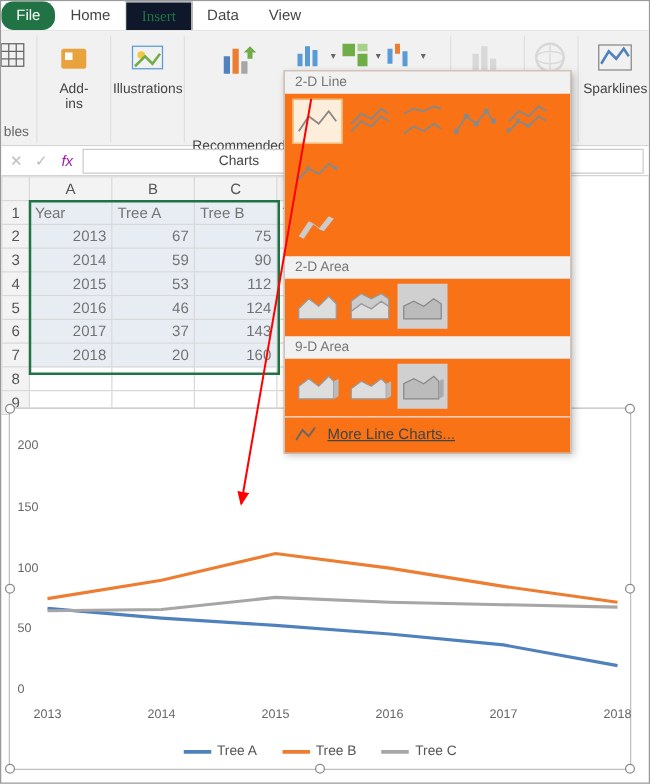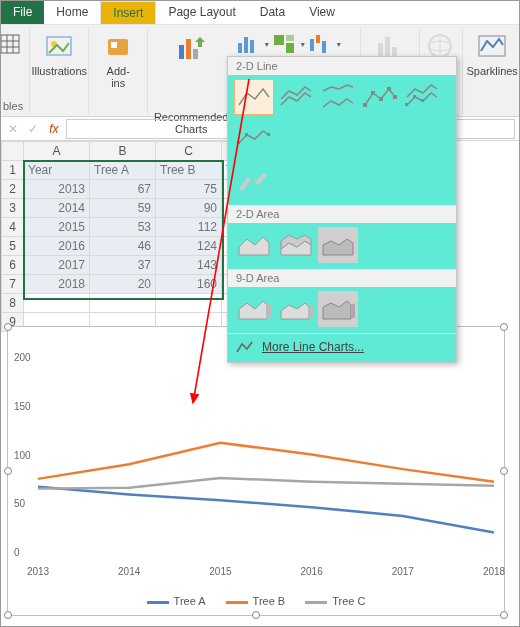--- a/index.html
+++ b/index.html
@@ -1,22 +1,22 @@
 <!DOCTYPE html>
 <html><head>
 <meta charset="utf-8">
 <style>
   * { box-sizing: border-box; font-family: "Segoe UI", Arial, sans-serif; }
   body { margin:0; width:520px; height:627px; background:#fff; border:1px solid #999; position:relative; overflow:hidden; font-size:12px; }
 
   
   .tabs { height:24px; background:#fff; display:flex; align-items:stretch; border-bottom:1px solid #e3e3e3;}
   .tab { padding:4px 12px 0 12px; color:#444; cursor:pointer; font-size:12px;}
-  .tab.file { background:#217346; color:#fff; font-weight:400;}
-  .tab.active { background:#eab308; border-top:1px solid #e3e3e3; border-left:1px solid #e3e3e3; border-right:1px solid #e3e3e3; color:#217346; }
+  .tab.file { background:#217346; color:#fff; font-weight:400;border-radius:10px;}
+  .tab.active { background:#0f172a; border-top:1px solid #e3e3e3; border-left:1px solid #e3e3e3; border-right:1px solid #e3e3e3; color:#217346;font-family:Liberation Serif, serif; }
   
   
   .ribbon { height:92px; background:#f1f1f1; border-bottom:1px solid #d4d4d4; display:flex; padding-top:4px;}
   .group { display:flex; flex-direction:column; align-items:center; padding:0 6px; border-right:1px solid #e0e0e0; height:85px; justify-content:flex-start; gap:2px;}
   .group .icons-row { display:flex; gap:6px; align-items:flex-start; flex-grow:1;}
   .group-label { font-size:11px; color:#666; margin-top:auto; padding-bottom:2px;}
   .ribbon-btn { display:flex; flex-direction:column; align-items:center; width:46px; padding:2px; cursor:pointer;}
   .ribbon-btn.big { width:74px;gap:46px;}
   .ribbon-btn svg, .ribbon-btn .icon-ph { width:32px; height:32px;}
   .ribbon-btn .lbl { font-size:11px; color:#444; text-align:center; line-height:12px; margin-top:2px;}
@@ -24,21 +24,21 @@
   .chart-btn { display:flex; align-items:center; justify-content:center; cursor:pointer;}
   .chart-btn svg { width:28px; height:22px;}
   .chart-btn .dd { font-size:8px; color:#666; margin-left:1px;}
   .chart-btn.hl { outline:2px solid #ff0000; background:#fde8d0; border-radius:2px;}
   .group.disabled .ribbon-btn { opacity:0.45;}
 
   
   .namebar { height:24px; display:flex; align-items:center; border-bottom:1px solid #d4d4d4; padding:0 4px; background:#fff; gap:4px;}
   .namebox { width:106px; height:20px; border:1px solid #ccc; padding:1px 18px 1px 4px; font-size:12px; position:relative; background:#fff;}
   .namebox .dd { position:absolute; right:3px; top:4px; font-size:8px; color:#666;}
-  .fx { color:#c2410c; font-style:italic; font-size:12px; padding:0 4px;}
+  .fx { color:#a21caf; font-style:italic; font-size:12px; padding:0 4px;}
   .fbar-cell { flex:1; height:20px; border:1px solid #ccc;}
 
   
   .sheet { position:relative; }
   table.grid { border-collapse:collapse; font-size:12px; }
   table.grid th, table.grid td { border:1px solid #d9d9d9; height:19px; padding:0 4px; }
   table.grid th { background:#f3f3f3; font-weight:400; color:#555; text-align:center;}
   table.grid th.corner{ width:22px; background:#f3f3f3;}
   table.grid th.col { width:66px;}
   table.grid td.rowhdr { background:#f3f3f3; text-align:center; width:22px; color:#555;}
@@ -51,21 +51,21 @@
   .chart-obj { position:absolute; left:6px; top:325px; width:498px; height:290px; background:#fff; border:1px solid #bfbfbf;}
   .chart-obj .handle { width:8px; height:8px; border:1px solid #888; background:#fff; border-radius:50%; position:absolute;}
   .chart-title { text-align:center; font-size:16px; color:#555; padding-top:6px;}
   .plot { position:absolute; left:30px; top:30px; right:12px; bottom:55px;}
   .yaxis-lbl { position:absolute; left:0; font-size:10px; color:#666; transform:translateY(-50%);}
   .xaxis-lbl { position:absolute; bottom:38px; font-size:10px; color:#666; transform:translateX(-50%);}
   .legend { position:absolute; bottom:8px; left:0; right:0; display:flex; justify-content:center; gap:20px; font-size:11px; color:#555;}
   .legend .sw { width:22px; height:0; border-top:3px solid; display:inline-block; vertical-align:middle; margin-right:5px;}
 
   
-  .gallery { position:absolute; left:226px; top:55px; width:230px; background:#5eead4; border:1px solid #c6c6c6; box-shadow:2px 2px 6px rgba(0,0,0,0.25); z-index:50; font-size:12px;}
+  .gallery { position:absolute; left:226px; top:55px; width:230px; background:#f97316; border:1px solid #c6c6c6; box-shadow:2px 2px 6px rgba(0,0,0,0.25); z-index:50; font-size:12px;}
   .gallery .gh { background:#f1f1f1; color:#777; padding:3px 8px; font-size:11px;}
   .gallery .grow { display:flex; flex-wrap:wrap; padding:4px 2px 6px 6px; gap:2px;}
   .gallery .thumb { width:40px; height:36px; border:1px solid transparent; display:flex; align-items:center; justify-content:center; cursor:pointer;}
   .gallery .thumb.hov { border:1px solid #f0b56a; background:#fdeedc;}
   .gallery .thumb.sel { background:#d0d0d0; }
   .gallery .thumb svg { width:34px; height:28px; }
   .gallery .more { padding:6px 8px 8px 8px; border-top:1px solid #e6e6e6; display:flex; align-items:center; gap:8px; cursor:pointer;}
   .gallery .more svg { width:18px; height:14px;}
 
   
@@ -74,21 +74,20 @@
   
   .th-path { stroke:#888; stroke-width:1.5; fill:none;}
 </style>
 </head>
 <body>
 
 <div class="tabs">
   <div class="tab file">File</div>
   <div class="tab">Home</div>
   <div class="tab active">Insert</div>
-  <div class="tab">Page Layout</div>
   <div class="tab">Data</div>
   <div class="tab">View</div>
 </div>
 
 <div class="ribbon">
 
   <div class="group" style="padding-left:2px">
     <div class="ribbon-btn" style="width:20px">
       <svg>
           <rect x="4" y="4" width="18" height="18" fill="none" stroke="#666"></rect>
@@ -96,35 +95,35 @@
           <line x1="4" y1="16" x2="22" y2="16" stroke="#666"></line>
           <line x1="10" y1="4" x2="10" y2="22" stroke="#666"></line>
           <line x1="16" y1="4" x2="16" y2="22" stroke="#666"></line>
         </svg>
     </div>
     <div class="group-label">bles</div>
   </div>
   <div class="group">
     <div class="ribbon-btn">
       <svg>
+          <rect x="6" y="8" width="20" height="16" fill="#e8a33d" rx="2"></rect>
+          <rect x="9" y="11" width="6" height="6" fill="#fff"></rect>
+        </svg>
+      <span class="lbl" style="white-space:pre-line">Add-
+ins</span>
+    </div>
+  </div>
+  <div class="group">
+    <div class="ribbon-btn">
+      <svg>
           <rect x="4" y="6" width="24" height="18" fill="none" stroke="#5b9bd5"></rect>
           <circle cx="11" cy="13" r="3" fill="#f2c744"></circle>
           <polyline points="6,22 14,14 20,20 26,12" fill="none" stroke="#70ad47" stroke-width="2"></polyline>
         </svg>
       <span class="lbl">Illustrations</span>
-    </div>
-  </div>
-  <div class="group">
-    <div class="ribbon-btn">
-      <svg>
-          <rect x="6" y="8" width="20" height="16" fill="#e8a33d" rx="2"></rect>
-          <rect x="9" y="11" width="6" height="6" fill="#fff"></rect>
-        </svg>
-      <span class="lbl" style="white-space:pre-line">Add-
-ins</span>
     </div>
   </div>
 
   <div class="group" style="border-right:1px solid #e0e0e0">
     <div class="icons-row">
       <div class="ribbon-btn big">
         <svg>
             <rect x="4" y="14" width="5" height="14" fill="#4f81bd"></rect>
             <rect x="11" y="8" width="5" height="20" fill="#ed7d31"></rect>
             <rect x="18" y="18" width="5" height="10" fill="#a6a6a6"></rect>

